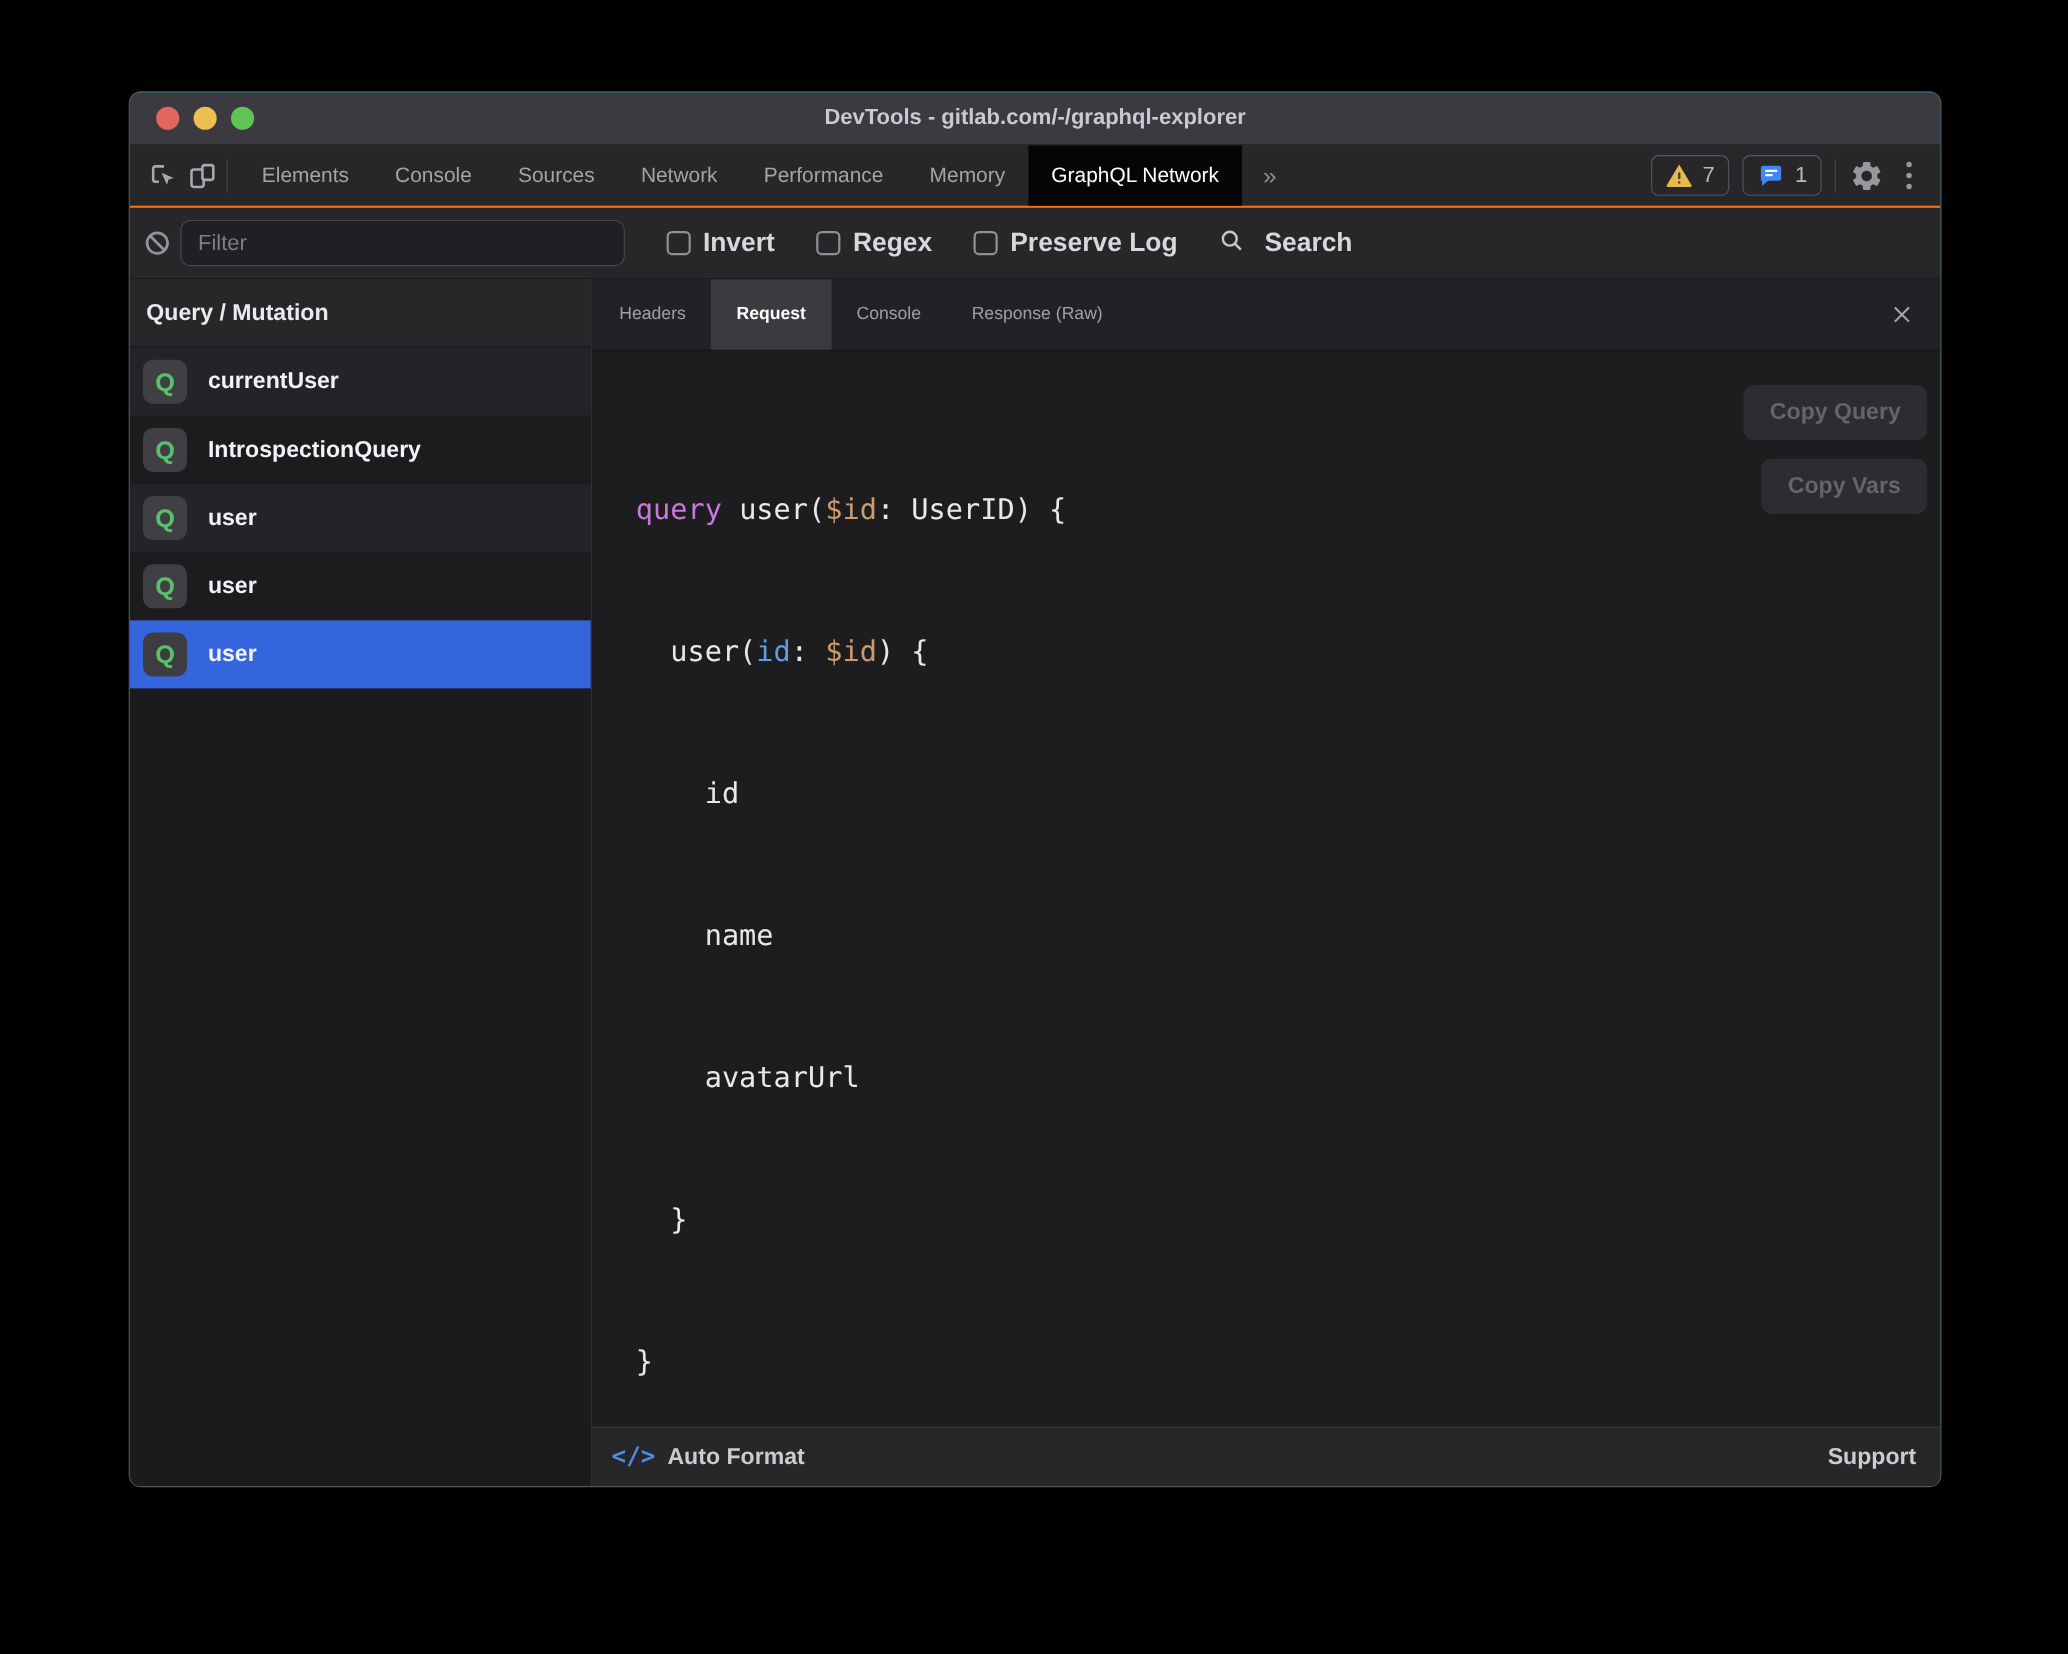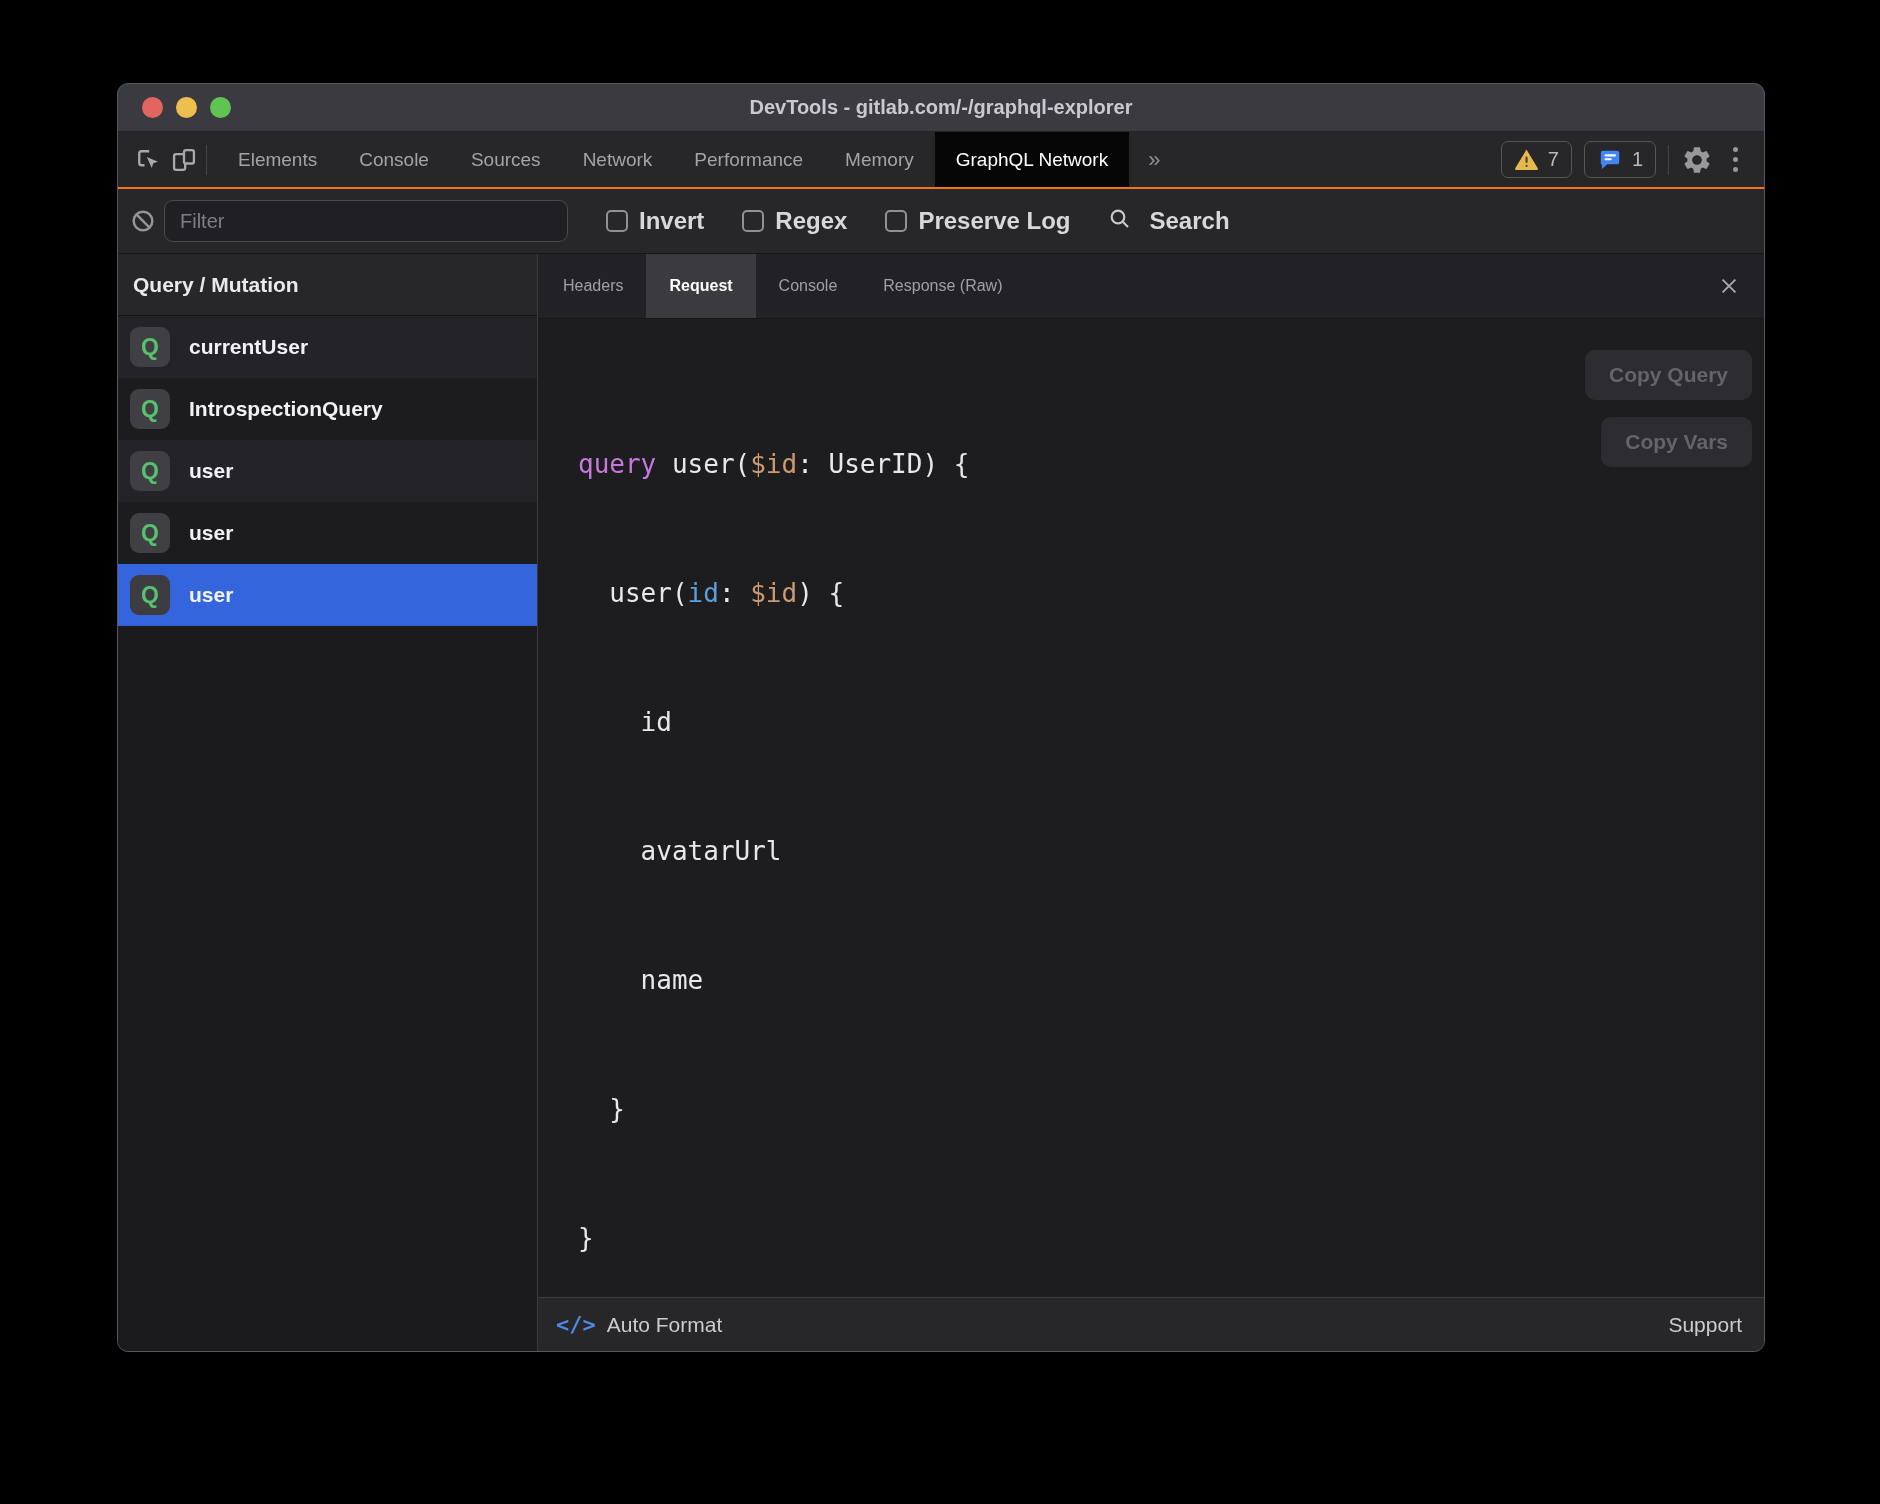--- a/index.html
+++ b/index.html
@@ -77,21 +77,21 @@
   .tk-prop{color:var(--code-property);}
   .copy-stack{position:absolute;top:15px;right:12px;display:flex;flex-direction:column;
     align-items:flex-end;gap:17px;margin-top:16px;}
   .copy-btn{background:#2d2d31;color:#646469;font-weight:bold;font-size:21px;border:none;
     border-radius:10px;padding:13px 24px;font-family:"Liberation Sans",sans-serif;}
   
   .footer{height:54px;background:#27272a;border-top:1px solid #3b3b40;display:flex;align-items:center;
     padding:0 22px 0 18px;flex:0 0 auto;}
   .autofmt{display:flex;align-items:center;gap:11px;background:none;border:none;}
   .autofmt .glyph{color:var(--accent-blue);font-weight:bold;font-size:22px;font-family:"DejaVu Sans Mono",monospace;}
-  .foot-label{color:#cbcbd0;font-weight:normal;font-size:21px;}
+  .foot-label{color:#cbcbd0;font-weight:bold;font-size:21px;}
   .support{margin-left:auto;background:none;border:none;}
 </style>
 </head>
 <body>
 
 <div class="stage">
   <div class="window">
 
     <div class="titlebar">
       <div class="traffic">
@@ -227,22 +227,22 @@
                 <line x1="19" y1="5" x2="5" y2="19"></line>
             </svg>
           </button>
         </div>
 
         <div class="content">
           <div class="code">
             <div class="cl"><span class="tk-kw">query</span><span> user(</span><span class="tk-var">$id</span><span>: UserID) {</span></div>
             <div class="cl"><span>  user(</span><span class="tk-prop">id</span><span>: </span><span class="tk-var">$id</span><span>) {</span></div>
             <div class="cl">    id</div>
+            <div class="cl">    name</div>
             <div class="cl">    avatarUrl</div>
-            <div class="cl">    name</div>
             <div class="cl">  }</div>
             <div class="cl">}</div>
           </div>
 
           <div class="copy-stack">
             <button class="copy-btn">Copy Query</button>
             <button class="copy-btn">Copy Vars</button>
           </div>
 
         </div>

